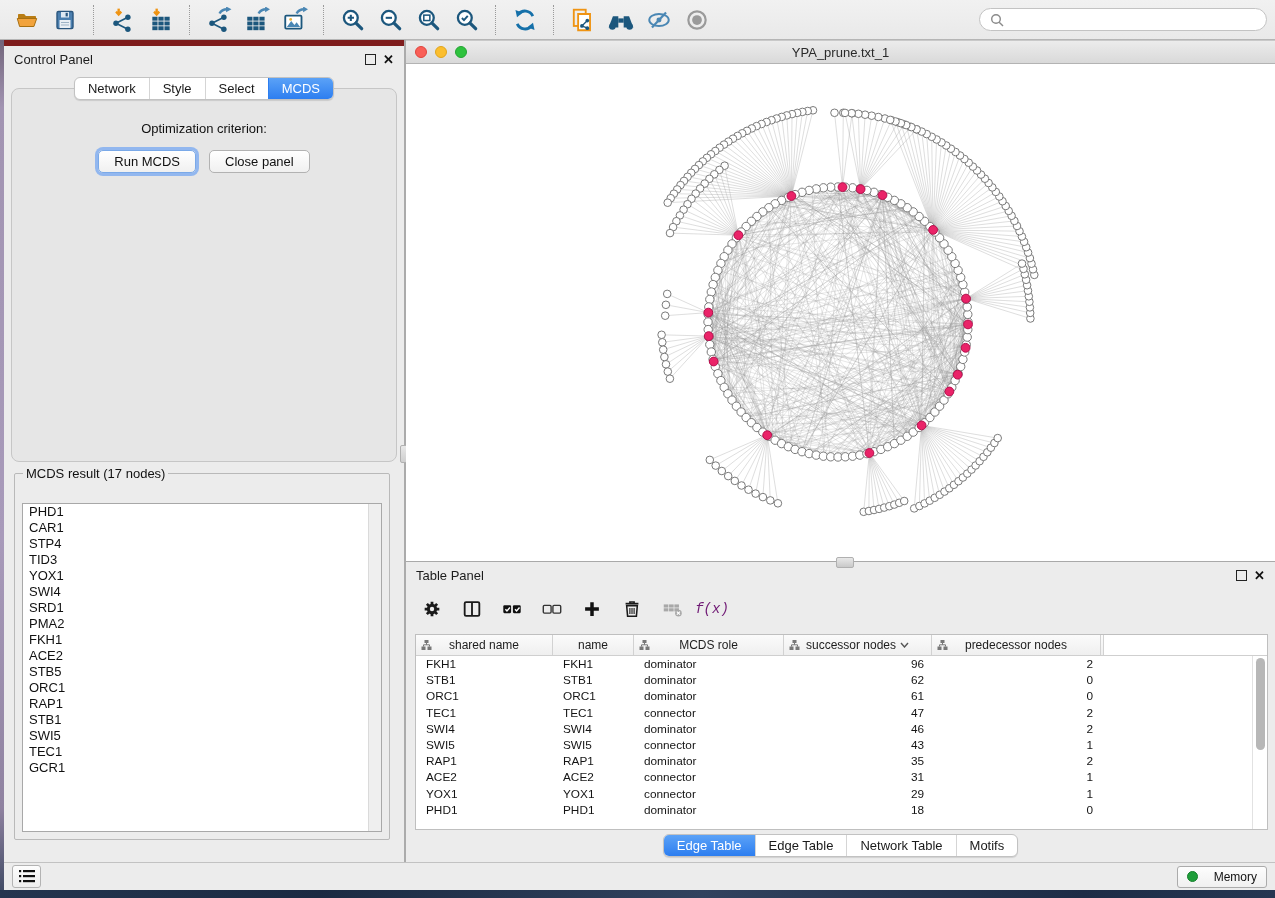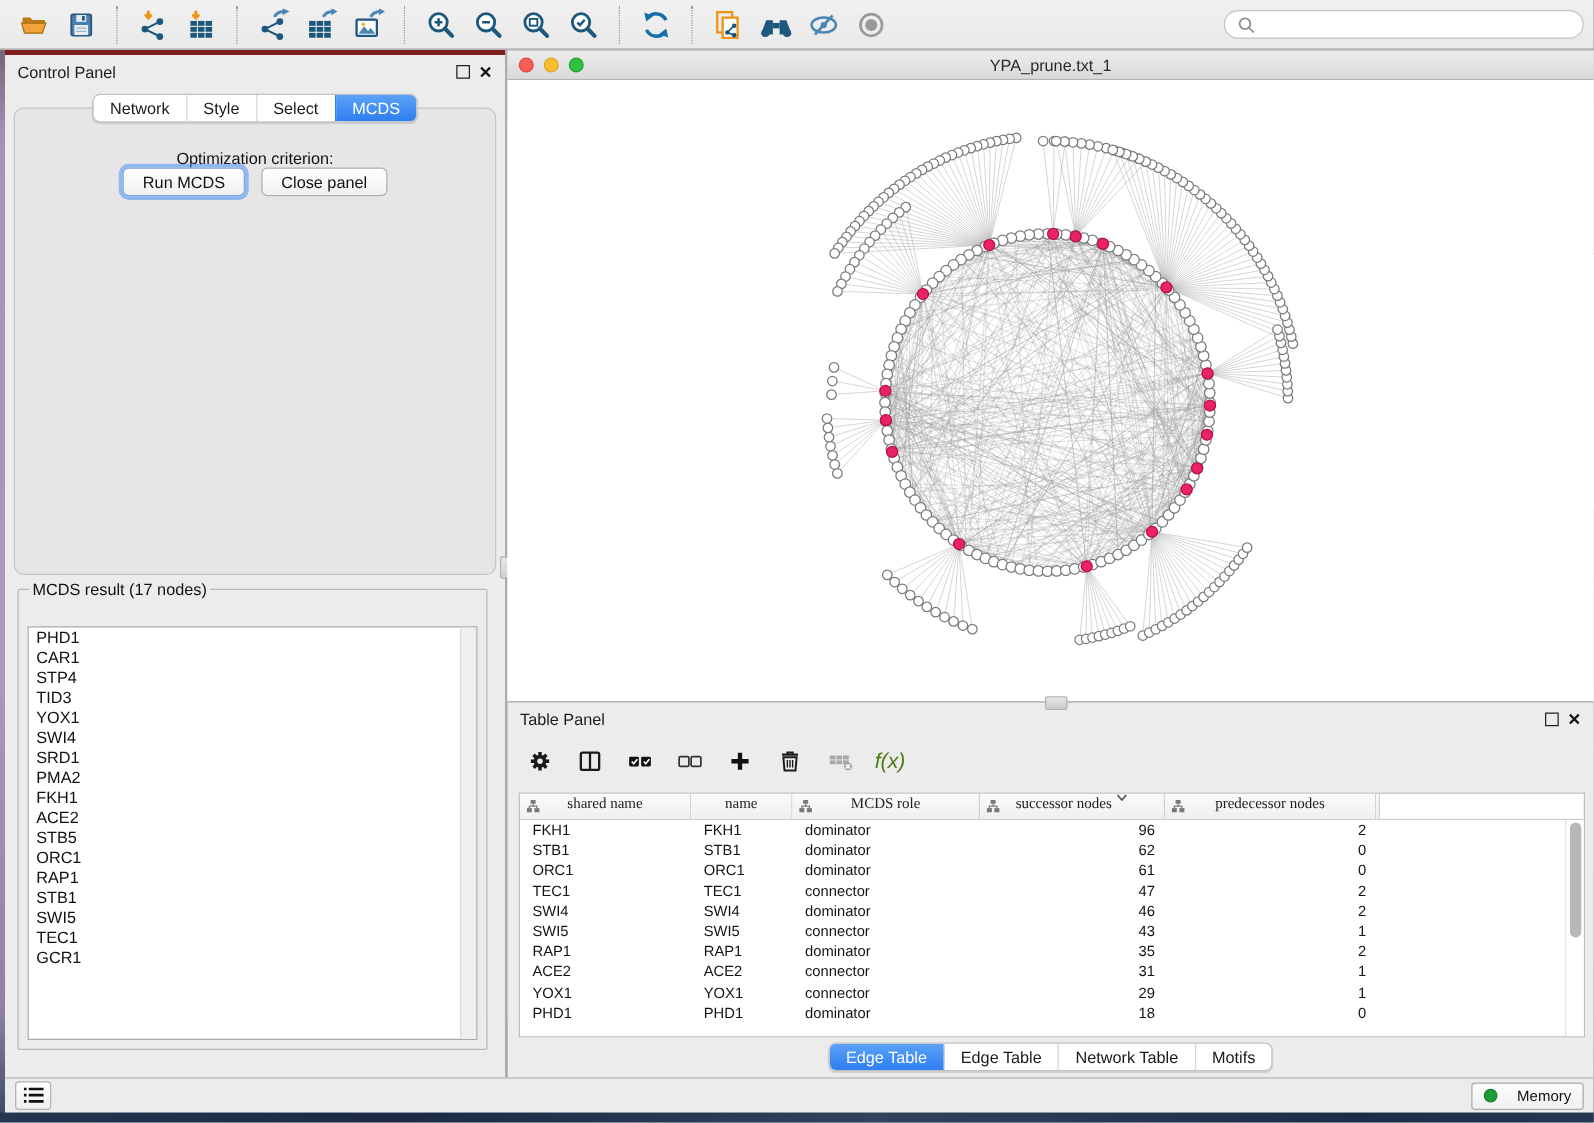--- a/index.html
+++ b/index.html
@@ -19,21 +19,21 @@
   .tb-btn{width:38px;height:34px;display:flex;align-items:center;justify-content:center;flex:0 0 auto;}
   .tb-sep{width:1px;height:30px;border-left:1px dotted #9a9a9a;margin:0 9px;flex:0 0 auto;}
   .searchbox{
     margin-left:auto;display:flex;align-items:center;gap:5px;
     width:288px;height:23px;background:#fff;border:1px solid #c3c3c3;border-radius:13px;
     padding:0 10px;box-sizing:border-box;
   }
   .searchbox input{border:none;outline:none;flex:1;font-size:12px;background:transparent;}
   
   .mainarea{position:absolute;left:4px;top:40px;right:0;bottom:36px;display:flex;}
-  .ctrlpanel{width:400px;flex:0 0 auto;background:#ececec;position:relative;border-top:4px solid #7f1d1d;}
+  .ctrlpanel{width:400px;flex:0 0 auto;background:#ececec;position:relative;border-top:6px solid #7f1d1d;}
   .vsplit{width:2px;flex:0 0 auto;background:#ababab;position:relative;}
   .vsplit .grip{position:absolute;left:-4px;top:405px;width:9px;height:16px;background:linear-gradient(#e8e8e8,#cfcfcf);border:1px solid #b0b0b0;border-radius:2px;}
   .rightside{flex:1;display:flex;flex-direction:column;position:relative;}
   
   .paneltitle{display:flex;align-items:center;font-size:13px;color:#1c1c1c;padding:6px 10px 4px 10px;}
   .wbtns{margin-left:auto;display:flex;align-items:center;gap:7px;}
   .float-ic{width:9px;height:9px;border:1.5px solid #222;display:inline-block;}
   .close-ic{font-size:13px;font-weight:bold;color:#111;line-height:10px;}
   
   .seg{display:inline-flex;background:#fff;border:1px solid #c2c2c2;border-radius:6px;overflow:hidden;box-shadow:0 1px 1px rgba(0,0,0,.12);}
@@ -46,21 +46,21 @@
     background:#e6e6e6;border:1px solid #c6c6c6;border-radius:8px;
   }
   .opt-label{margin-top:32px;text-align:center;font-size:13px;color:#111;}
   .mac-select{
     position:relative;margin:10px auto 0 auto;width:314px;height:22px;background:#fff;
     border:1px solid #b4b4b4;border-radius:5px;display:flex;align-items:center;
     padding:0 28px 0 9px;box-sizing:border-box;font-size:13px;color:#111;box-shadow:0 1px 1px rgba(0,0,0,.08);
   }
   .sel-step{position:absolute;right:1px;top:1px;bottom:1px;width:19px;border-radius:4px;
     background:linear-gradient(#74b4fa,#2e7ff0);display:flex;flex-direction:column;align-items:center;justify-content:center;gap:1px;}
-  .btnrow{display:flex;justify-content:center;gap:13px;}
+  .btnrow{margin-top:14px;display:flex;justify-content:center;gap:13px;}
   .mac-btn{background:linear-gradient(#ffffff,#f0f0f0);border:1px solid #b2b2b2;border-radius:5px;
     font-size:13px;color:#111;padding:3px 15px;font-family:inherit;}
   .mac-btn.focusring{box-shadow:0 0 0 3px rgba(77,143,245,.55);border-color:#7aa9e8;}
   fieldset.mcds-result{
     position:absolute;left:10px;right:14px;top:420px;bottom:22px;margin:0;
     border:1px solid #b9b9b9;border-radius:2px;padding:4px 6px 6px 6px;background:transparent;
   }
   fieldset.mcds-result legend{font-size:13px;color:#111;padding:0 3px;margin-left:2px;}
   .mcds-list{position:absolute;left:7px;right:7px;top:22px;bottom:7px;background:#fff;border:1px solid #a8a8a8;overflow:hidden;}
   .mcds-list .scrolltrack{position:absolute;top:0;bottom:0;right:0;width:12px;background:#efefef;border-left:1px solid #dadada;}
@@ -74,26 +74,26 @@
   .tl.r{background:#f95f57;border:1px solid #e0443c;box-sizing:border-box;}
   .tl.y{background:#fbbe2e;border:1px solid #e0a51c;box-sizing:border-box;}
   .tl.g{background:#2ec23e;border:1px solid #24a433;box-sizing:border-box;}
   .net-title{position:absolute;left:0;right:0;text-align:center;font-size:13px;color:#2a2a2a;}
   .netcanvas{flex:1;background:#fff;}
   
   .tablepanel{flex:1;background:#ececec;position:relative;border-top:1px solid #a9a9a9;}
   .hsplit-grip{position:absolute;top:-5px;left:430px;width:16px;height:9px;background:linear-gradient(#e8e8e8,#c9c9c9);border:1px solid #b0b0b0;border-radius:2px;z-index:6;}
   .tp-toolbar{height:44px;display:flex;align-items:center;gap:4px;padding:0 8px;}
   .tp-btn{width:36px;height:34px;display:flex;align-items:center;justify-content:center;}
-  .fx{font-family:Liberation Sans, sans-serif;font-style:italic;color:#4d7c0f;font-size:17px;}
+  .fx{font-family:Liberation Mono, monospace;font-style:italic;color:#701a75;font-size:14px;}
   .tablebox{position:absolute;left:9px;right:7px;top:72px;height:194px;background:#fff;border:1px solid #bfbfbf;overflow:hidden;}
   .thead{display:flex;height:20px;border-bottom:1px solid #cfcfcf;}
-  .thcell{position:relative;display:flex;align-items:flex-start;justify-content:center;gap:4px;
+  .thcell{position:relative;display:flex;align-items:center;justify-content:center;gap:4px;
     background:linear-gradient(#fbfbfb,#efefef);border-right:1px solid #d2d2d2;
-    font-size:12px;color:#1d1d1d;box-sizing:border-box;flex:0 0 auto;font-family:Liberation Serif, serif;}
+    font-size:12px;color:#1d1d1d;box-sizing:border-box;flex:0 0 auto;}
   .thcell .treeic{position:absolute;left:5px;top:5px;}
   .trow{display:flex;height:16.2px;align-items:center;}
   .tcell{font-size:11.8px;color:#141414;box-sizing:border-box;flex:0 0 auto;overflow:hidden;white-space:nowrap;}
   .tcell.l{padding-left:10px;text-align:left;}
   .tcell.r{padding-right:8px;text-align:right;}
   .tbl-scroll{position:absolute;top:21px;bottom:0;right:0;width:14px;background:#fff;border-left:1px solid #e2e2e2;}
   .tbl-thumb{position:absolute;top:2px;right:2px;width:9px;height:92px;border-radius:5px;background:#b7b7b7;}
   .tp-tabs{position:absolute;left:0;right:0;top:272px;display:flex;justify-content:center;}
   
   .statusbar{position:absolute;left:4px;right:0;bottom:8px;height:28px;background:#ececec;border-top:1px solid #c2c2c2;display:flex;align-items:center;padding:0 8px;box-sizing:border-box;z-index:20;}

